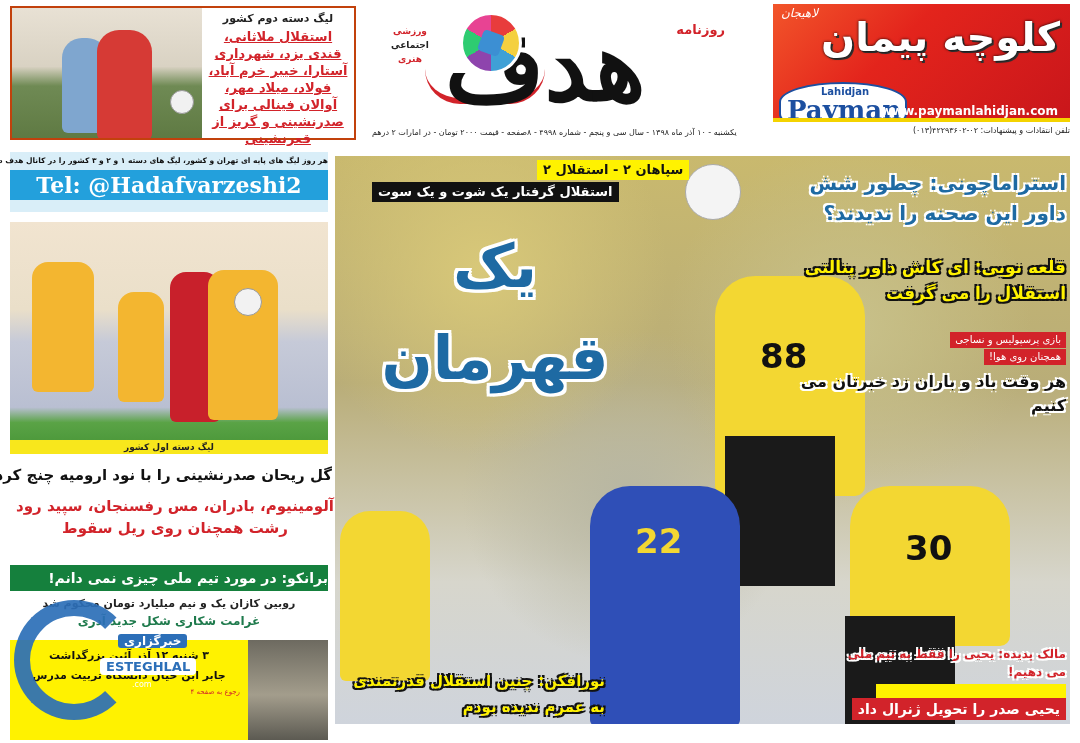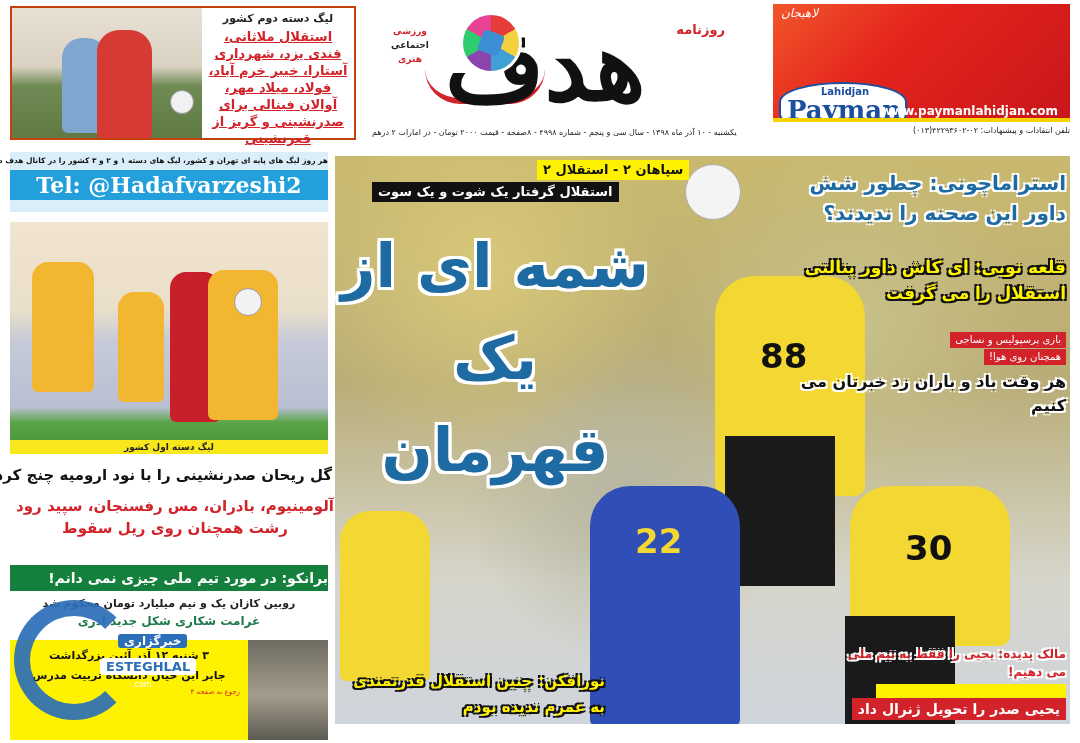--- a/index.html
+++ b/index.html
@@ -129,20 +129,21 @@
   <div class="wordmark">هدف</div>
   <div class="ball">
       <div class="core"></div>
     </div>
 </div>
 
 <div class="abs dateline">یکشنبه - ۱۰ آذر ماه ۱۳۹۸ - سال سی و پنجم - شماره ۴۹۹۸ - ۸صفحه - قیمت ۲۰۰۰ تومان - در امارات ۲ درهم</div>
 
 <div class="abs ad">
   <div class="sig">لاهیجان</div>
+  <div class="brand">کلوچه پیمان</div>
   <div class="badge">
     <div class="small">Lahidjan</div>
     <div class="big">Payman</div>
   </div>
   <div class="url">www.paymanlahidjan.com</div>
 </div>
 <div class="abs ad-phone">تلفن انتقادات و پیشنهادات: ۰۲-۴۲۲۹۳۶۰۲(۰۱۳)</div>
 
 <div class="abs notice">
   <div class="msg">هر روز لیگ های پایه ای تهران و کشور، لیگ های دسته ۱ و ۲ و ۳ کشور را در کانال هدف دنبال کنید</div>
@@ -193,21 +194,20 @@
   <div class="fig y" style="left:515px;top:330px;width:160px;height:160px;border-radius:40px 40px 10px 10px;"></div>
   <div class="fig k" style="left:510px;top:460px;width:110px;height:108px;"></div>
   <div class="num" style="left:570px;top:372px;">30</div>
 
   <div class="fig y" style="left:5px;top:355px;width:90px;height:170px;border-radius:30px 30px 6px 6px;"></div>
 </div>
 
 <div class="abs score-tag">سپاهان ۲ - استقلال ۲</div>
 <div class="abs score-sub">استقلال گرفتار یک شوت و یک سوت</div>
 <div class="abs hero-title">
-  <div>شمه ای از</div>
   <div>یک قهرمان</div>
 </div>
 
 <div class="abs r-h1">استراماچونی: چطور شش داور این صحنه را ندیدند؟</div>
 <div class="abs r-h2">قلعه نویی: ای کاش داور پنالتی استقلال را می گرفت</div>
 <div class="abs r-tag" style="top:332px;">بازی پرسپولیس و نساجی</div>
 <div class="abs r-tag" style="top:349px;text-align:center;">همچنان روی هوا!</div>
 <div class="abs r-h3">هر وقت باد و باران زد خبرتان می کنیم</div>
 
 <div class="abs b-left">نورافکن: چنین استقلال قدرتمندی به عمرم ندیده بودم</div>

